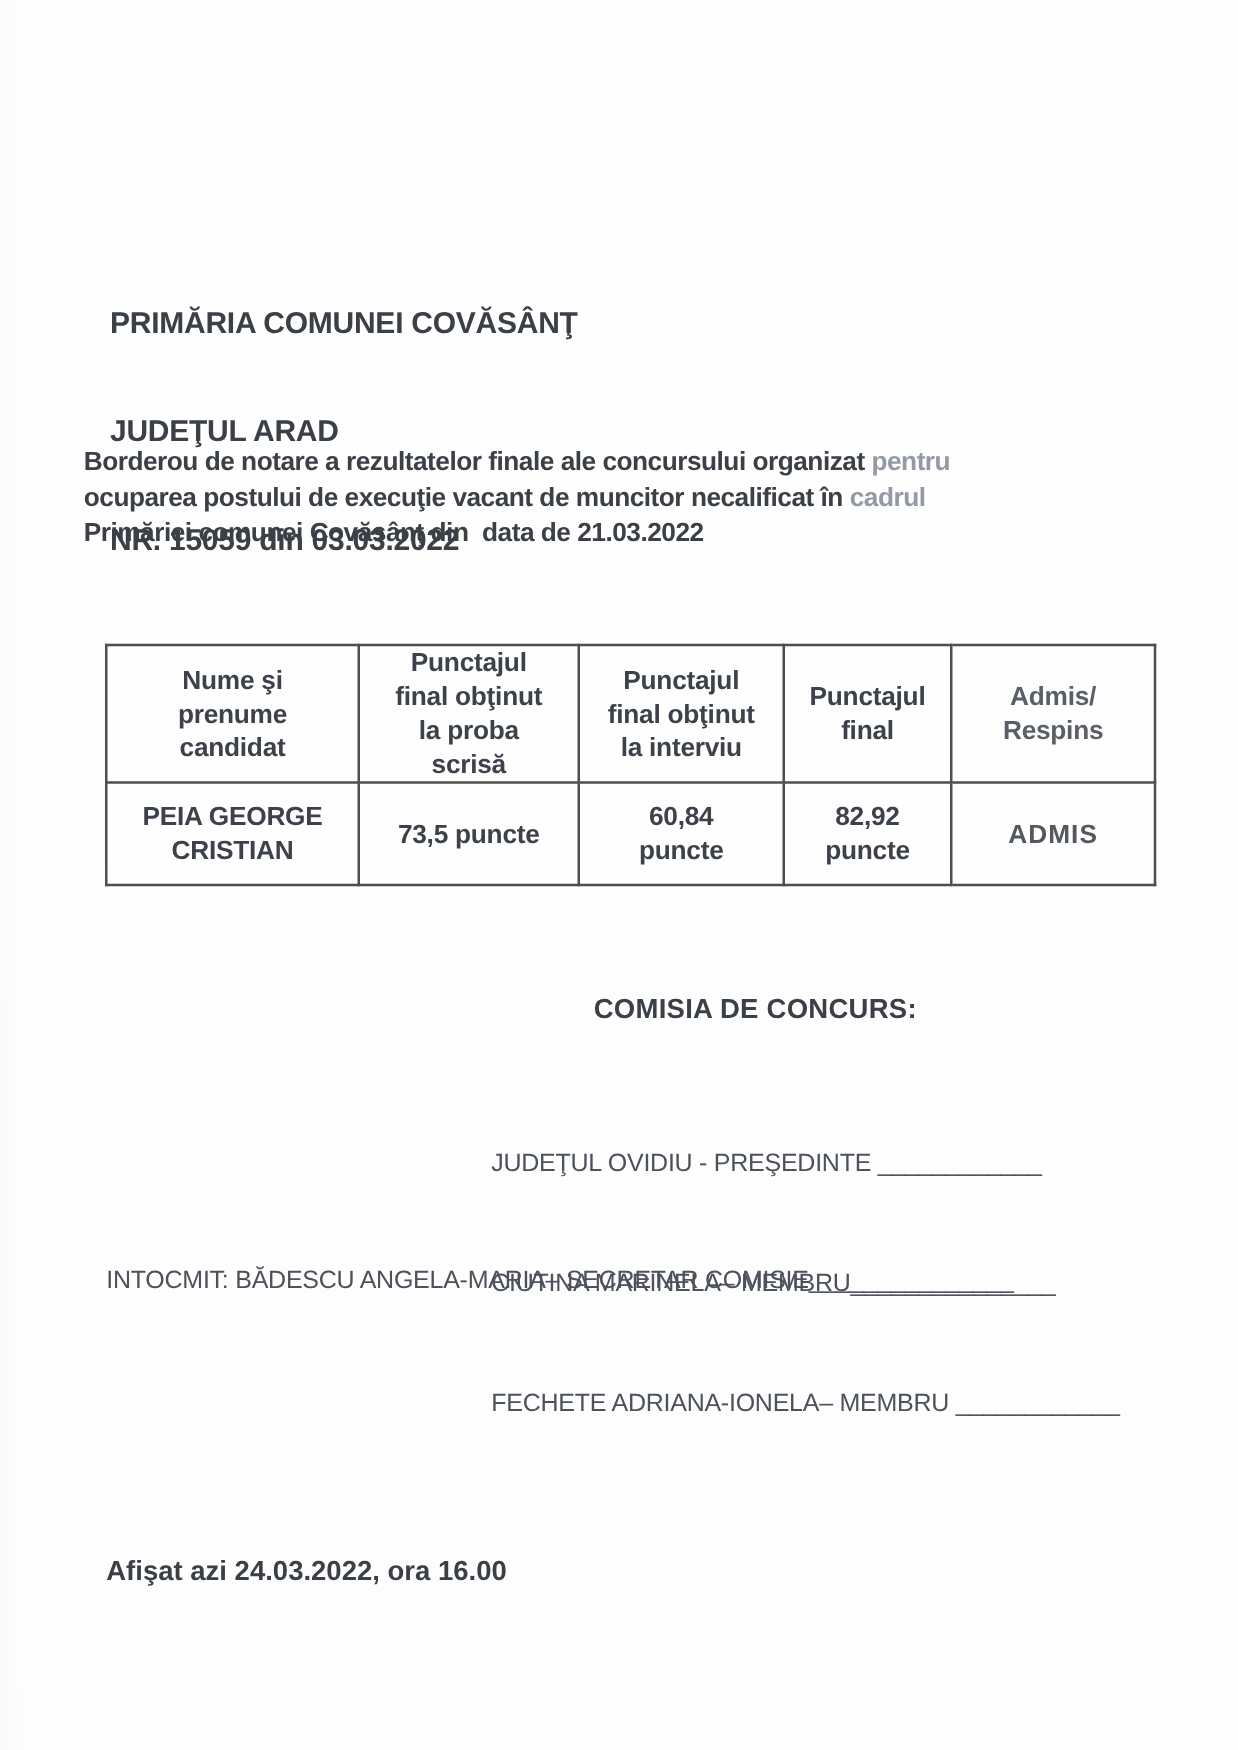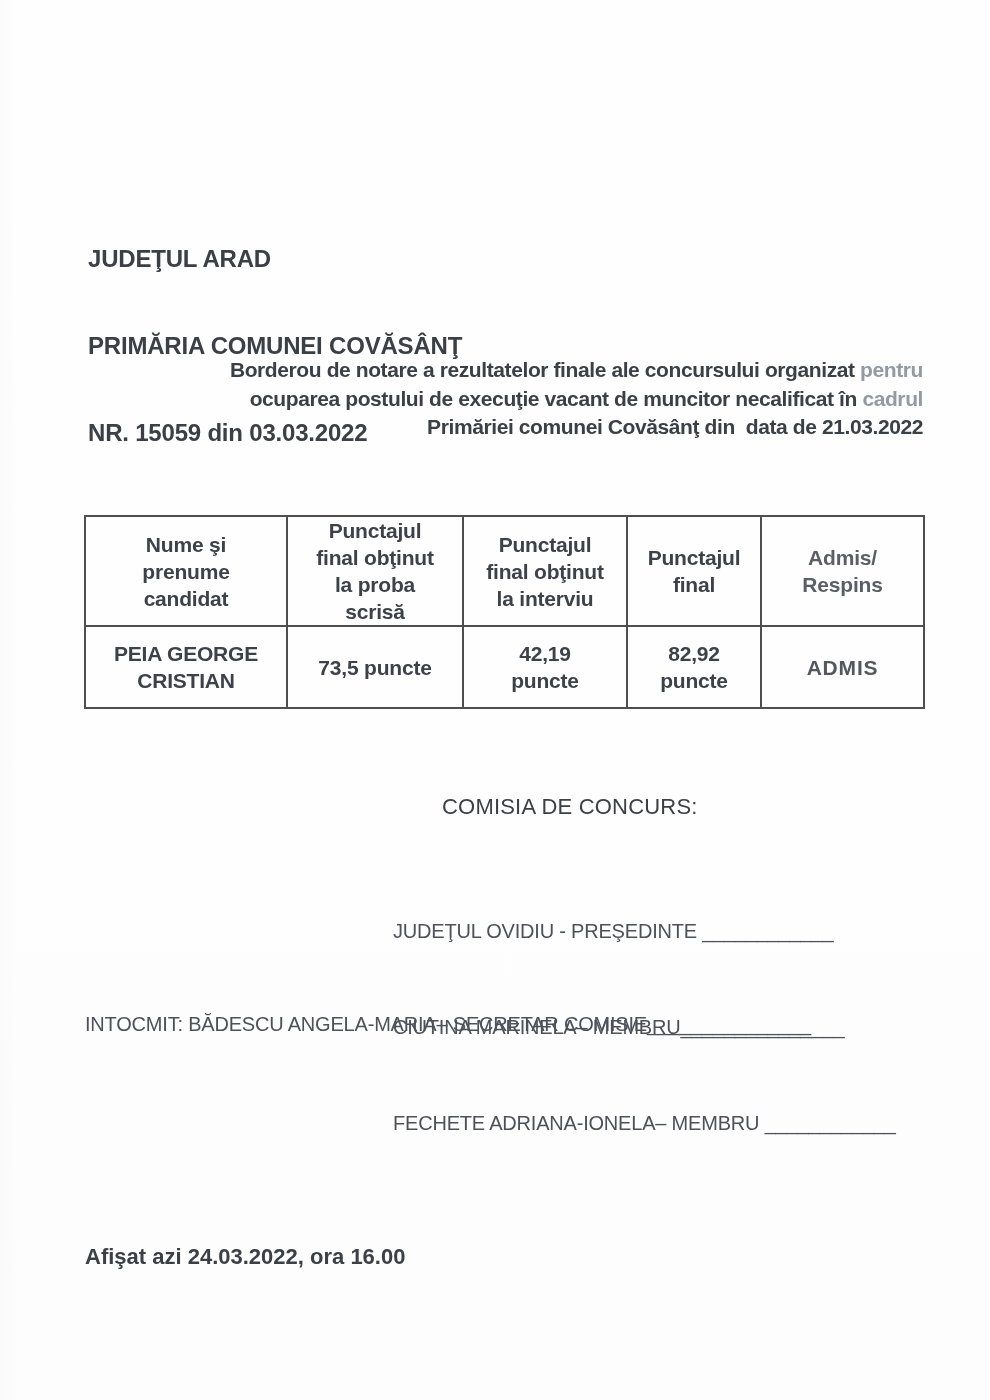--- a/index.html
+++ b/index.html
@@ -19,21 +19,21 @@
   
   .letterhead{
     position:absolute;left:88px;top:186px;
     font-weight:bold;font-size:24px;line-height:29px;
     color:#3b4047;letter-spacing:-0.2px;white-space:pre;
   }
   
   .doc-title{
     position:absolute;left:67px;top:356px;width:856px;
     font-weight:bold;font-size:21px;line-height:28.5px;
-    color:#3b4047;text-align:right;letter-spacing:-0.4px;
+    color:#3b4047;text-align:left;letter-spacing:-0.4px;
   }
   .t-line{white-space:pre;}
   .faded{color:#939aa3;}
   
   table.results-table{
     position:absolute;left:84px;top:515px;
     border-collapse:collapse;table-layout:fixed;
   }
   .results-table th,.results-table td{
     border:2px solid #4e4e4e;
@@ -41,22 +41,22 @@
     font-weight:bold;font-size:21px;line-height:27px;
     color:#3d424a;white-space:pre-line;
     padding:0 4px;letter-spacing:-0.2px;
   }
   .results-table tr.hdr{height:81px;}
   .results-table tr.data{height:82px;}
   .results-table .light{color:#5a5f67;}
   .results-table td.admis{letter-spacing:0.8px;color:#53585f;margin-left:40px;}
   
   .comisia-heading{
-    position:absolute;left:442px;top:794px;
-    font-weight:normal;font-size:22px;color:#3b4047;
+    position:absolute;left:475px;top:794px;
+    font-weight:bold;font-size:22px;color:#3b4047;
     white-space:pre;letter-spacing:0.2px;
   }
   .commission-list{
     position:absolute;left:393px;top:851px;
     font-size:20px;line-height:32px;color:#4c515a;
     white-space:pre;letter-spacing:-0.2px;
   }
   
   .intocmit{
     position:absolute;left:85px;top:1013px;
@@ -67,22 +67,22 @@
     position:absolute;left:85px;top:1200px;
     font-weight:bold;font-size:22px;color:#3b4047;white-space:pre;margin-top:44px;
   }
 </style>
 </head>
 <body>
 
 <div class="page">
 
   <header class="letterhead">
+    <div>PRIMĂRIA COMUNEI COVĂSÂNŢ</div>
     <div>JUDEŢUL ARAD</div>
-    <div>PRIMĂRIA COMUNEI COVĂSÂNŢ</div>
     <div>NR. 15059 din 03.03.2022</div>
   </header>
 
   <div class="doc-title">
     <div class="t-line"><span>Borderou de notare a rezultatelor finale ale concursului organizat </span><span class="faded">pentru</span></div>
     <div class="t-line"><span>ocuparea postului de execuţie vacant de muncitor necalificat în </span><span class="faded">cadrul</span></div>
     <div class="t-line">Primăriei comunei Covăsânţ din  data de 21.03.2022</div>
   </div>
 
   <table class="results-table">
@@ -109,21 +109,21 @@
 final</th>
         <th class="light">Admis/
 Respins</th>
       </tr>
     </thead>
     <tbody>
       <tr class="data">
         <td>PEIA GEORGE
 CRISTIAN</td>
         <td>73,5 puncte</td>
-        <td>42,19
+        <td>60,84
 puncte</td>
         <td>82,92
 puncte</td>
         <td class="admis">ADMIS</td>
       </tr>
     </tbody>
   </table>
 
   <div class="comisia-heading">COMISIA DE CONCURS:</div>
 

